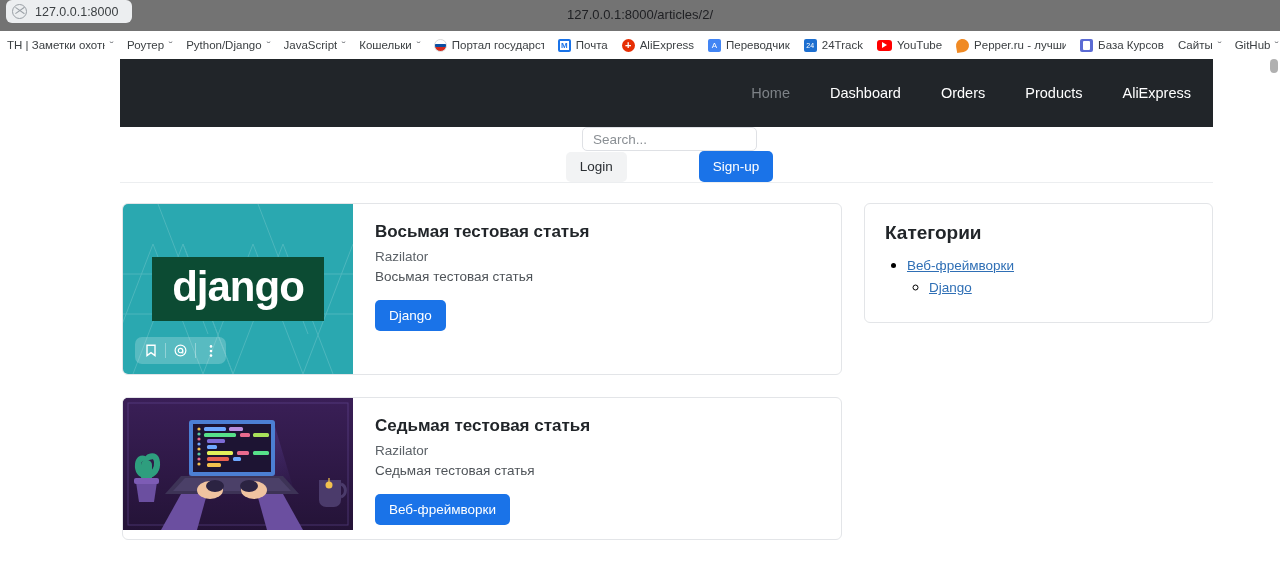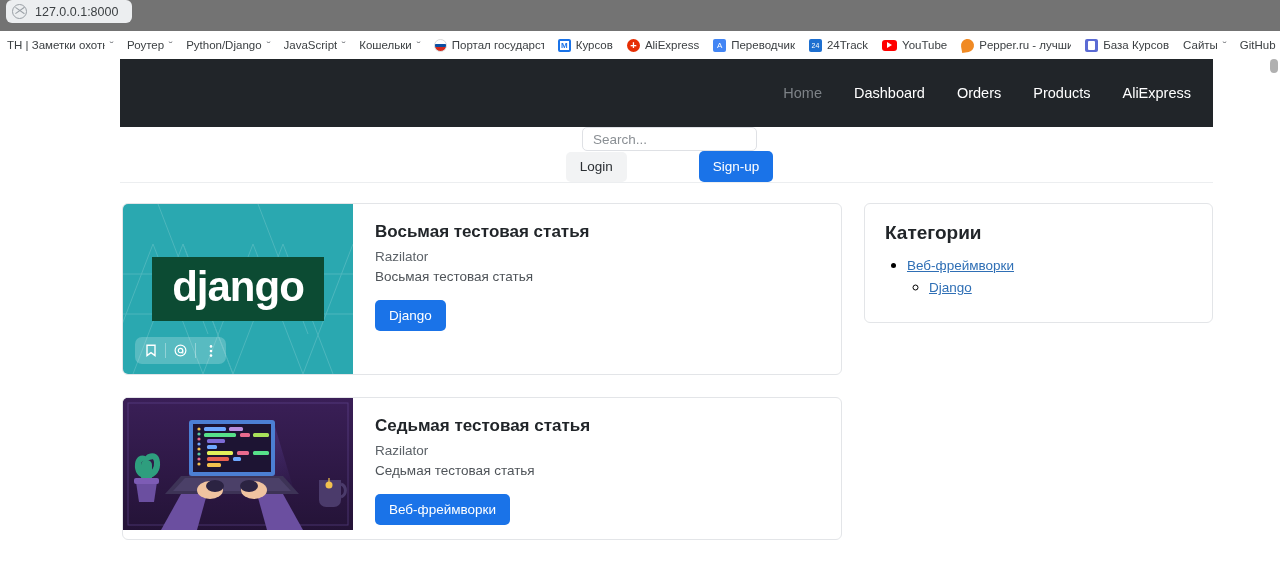--- a/index.html
+++ b/index.html
@@ -149,21 +149,21 @@
 
   
   .navbar {
     height: 68px;
     background: #212529;
     display: flex;
     align-items: center;
     justify-content: flex-end;
     padding-right: 22px;
   }
-  .nav-links { display: flex; align-items: center; gap: 32px; }
+  .nav-links { display: flex; align-items: center; gap: 40px; }
   .nav-link {
     font-size: 14.5px;
     color: #ffffff;
     text-decoration: none;
     white-space: nowrap;
   }
   .nav-link.muted { color: #7d8287; }
 
   
   .search-row {
@@ -359,20 +359,21 @@
 </head>
 <body>
 
 <div class="browser-chrome">
 
   <div class="tabstrip">
     <div class="tab">
       <span class="tab-favicon"></span>
       <span class="tab-title">127.0.0.1:8000</span>
     </div>
+    <div class="addressbar-text">127.0.0.1:8000/articles/2/</div>
   </div>
 
   <div class="bookmarks-bar" id="bookmarks-bar">
       <div class="bm">
         <span class="bm-label">ТН | Заметки охотн</span>
         <span class="caret">ˇ</span>
       </div>
       <div class="bm">
         <span class="bm-label">Роутер</span>
         <span class="caret">ˇ</span>
@@ -388,21 +389,21 @@
       <div class="bm">
         <span class="bm-label">Кошельки</span>
         <span class="caret">ˇ</span>
       </div>
       <div class="bm">
         <span class="bm-ico ico-gos"></span>
         <span class="bm-label">Портал государст</span>
       </div>
       <div class="bm">
         <span class="bm-ico ico-mail"></span>
-        <span class="bm-label">Курсов</span>
+        <span class="bm-label">Почта</span>
       </div>
       <div class="bm">
         <span class="bm-ico ico-ali"></span>
         <span class="bm-label">AliExpress</span>
       </div>
       <div class="bm">
         <span class="bm-ico ico-trans"></span>
         <span class="bm-label">Переводчик</span>
       </div>
       <div class="bm">

